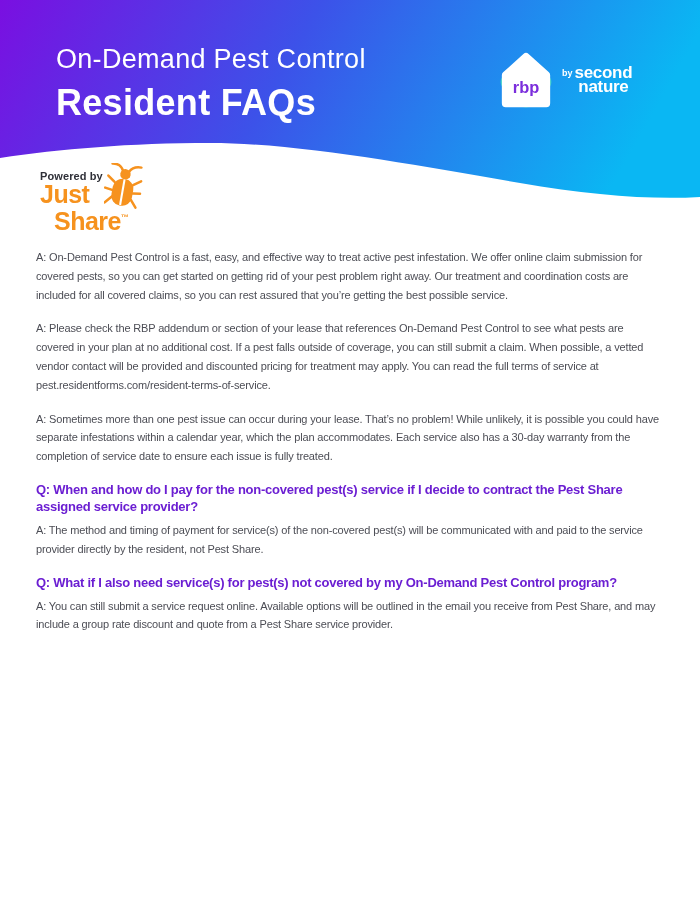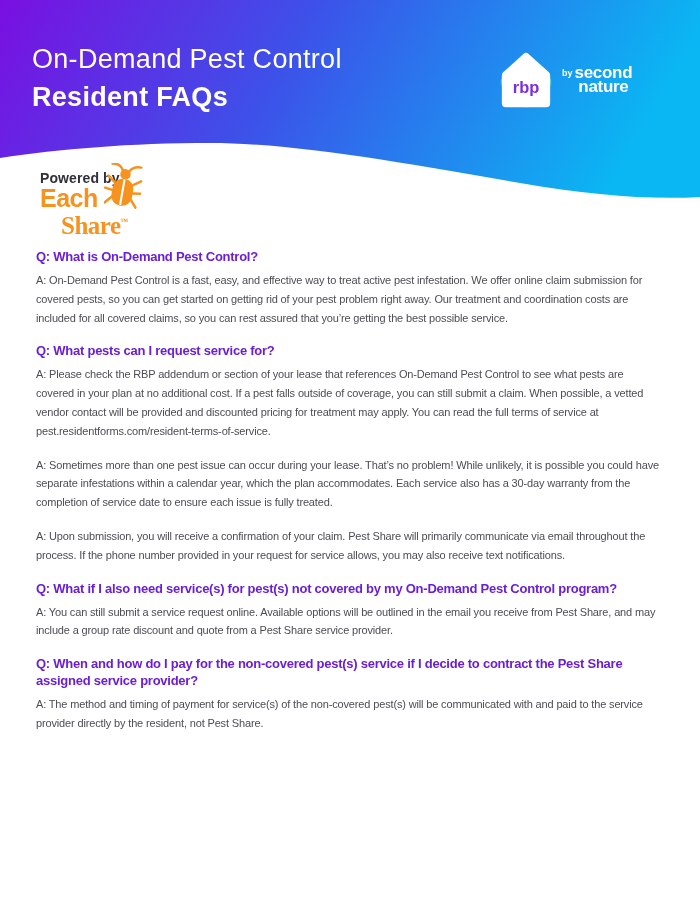--- a/index.html
+++ b/index.html
@@ -10,34 +10,34 @@
   *{margin:0;padding:0;box-sizing:border-box;}
   html,body{width:700px;}
   body{
     height:906px;overflow:hidden;background:#ffffff;
     font-family:"Liberation Sans","DejaVu Sans",sans-serif;
     position:relative;
   }
   
   .header{position:relative;width:700px;height:210px;}
   .header-bg{position:absolute;left:0;top:0;width:700px;height:210px;display:block;}
-  .titles{position:absolute;left:32px;top:44px;color:#ffffff;}
+  .titles{position:absolute;left:56px;top:44px;color:#ffffff;}
   .title-1{font-size:27px;font-weight:500;letter-spacing:.3px;}
-  .title-2{font-size:27px;font-weight:700;letter-spacing:.3px;margin-top:7px;}
+  .title-2{font-size:36px;font-weight:700;letter-spacing:.3px;margin-top:7px;}
   .brand{position:absolute;left:497px;top:50px;display:flex;align-items:flex-start;}
   .rbp-mark{width:58px;height:64px;display:block;}
   .sn-block{display:flex;margin-top:16px;margin-left:7px;color:#ffffff;}
   .sn-by{font-size:9px;font-weight:600;margin-top:2px;margin-right:2px;}
   .sn-words{font-size:17px;font-weight:700;line-height:14px;letter-spacing:-.3px;text-align:center;}
   .sn-line2{}
   
   .powered{position:absolute;left:40px;top:170px;width:150px;height:72px;}
-  .pb-label{font-size:14px;font-weight:600;color:var(--label-dark);letter-spacing:.1px;}
+  .pb-label{font-size:11px;font-weight:600;color:var(--label-dark);letter-spacing:.1px;}
   .ps-words{color:var(--orange);font-weight:700;font-size:25px;line-height:24px;letter-spacing:-.5px;}
-  .ps-line2{margin-left:21px;font-family:Liberation Serif, serif;}
+  .ps-line2{margin-left:14px;}
   .ps-tm{font-size:8px;vertical-align:10px;letter-spacing:0;}
   .bug{position:absolute;left:64px;top:-7px;width:42px;height:52px;}
   
   .main{padding:38px 36px 0 36px;}
   .faq-item{margin-bottom:15px;}
   .faq-q{
     color:var(--q-purple);font-size:13px;font-weight:700;
     letter-spacing:-.25px;line-height:17px;margin-bottom:6px;
   }
   .faq-a{
@@ -76,21 +76,21 @@
       <div class="sn-words">
         <div>second</div>
         <div class="sn-line2">nature</div>
       </div>
     </div>
   </div>
 
   <div class="powered">
     <div class="pb-label">Powered by</div>
     <div class="ps-words">
-      <div>Each</div>
+      <div>Just</div>
       <div class="ps-line2"><span>Share</span><span class="ps-tm">™</span></div>
     </div>
     <svg class="bug" viewBox="0 0 40 50" aria-hidden="true">
       <g transform="rotate(10 20 25)" style="stroke:var(--orange)" fill="none" stroke-width="2.4" stroke-linecap="round">
         <path d="M15,8 C13,4 9,2 4,3"></path>
         <path d="M21,8 C23,4 27,2 32,2"></path>
         <path d="M9,20 L2,15"></path>
         <path d="M8,28 L1,27"></path>
         <path d="M9,34 L3,41"></path>
         <path d="M27,20 L34,15"></path>
@@ -103,35 +103,32 @@
       </g>
       <g transform="rotate(10 20 25)" stroke="#ffffff" stroke-width="2">
         <line x1="18" y1="16" x2="18" y2="41"></line>
       </g>
     </svg>
   </div>
 </div>
 
 <div class="main">
   <div class="faq-item">
-    <div class="faq-q">Q: What is On-Demand Pest Control?</div>
     <div class="faq-a">A: On-Demand Pest Control is a fast, easy, and effective way to treat active pest infestation. We offer online claim submission for covered pests, so you can get started on getting rid of your pest problem right away. Our treatment and coordination costs are included for all covered claims, so you can rest assured that you’re getting the best possible service.</div>
   </div>
   <div class="faq-item">
-    <div class="faq-q">Q: What pests can I request service for?</div>
     <div class="faq-a">A: Please check the RBP addendum or section of your lease that references On-Demand Pest Control to see what pests are covered in your plan at no additional cost. If a pest falls outside of coverage, you can still submit a claim. When possible, a vetted vendor contact will be provided and discounted pricing for treatment may apply. You can read the full terms of service at pest.residentforms.com/resident-terms-of-service.</div>
   </div>
   <div class="faq-item">
     <div class="faq-a">A: Sometimes more than one pest issue can occur during your lease. That’s no problem! While unlikely, it is possible you could have separate infestations within a calendar year, which the plan accommodates. Each service also has a 30-day warranty from the completion of service date to ensure each issue is fully treated.</div>
   </div>
   <div class="faq-item">
-    <div class="faq-a">A: Upon submission, you will receive a confirmation of your claim. Pest Share will primarily communicate via email throughout the process. If the phone number provided in your request for service allows, you may also receive text notifications.</div>
+  </div>
+  <div class="faq-item">
+    <div class="faq-q">Q: When and how do I pay for the non-covered pest(s) service if I decide to contract the Pest Share assigned service provider?</div>
+    <div class="faq-a">A: The method and timing of payment for service(s) of the non-covered pest(s) will be communicated with and paid to the service provider directly by the resident, not Pest Share.</div>
   </div>
   <div class="faq-item">
     <div class="faq-q">Q: What if I also need service(s) for pest(s) not covered by my On-Demand Pest Control program?</div>
     <div class="faq-a">A: You can still submit a service request online. Available options will be outlined in the email you receive from Pest Share, and may include a group rate discount and quote from a Pest Share service provider.</div>
   </div>
-  <div class="faq-item">
-    <div class="faq-q">Q: When and how do I pay for the non-covered pest(s) service if I decide to contract the Pest Share assigned service provider?</div>
-    <div class="faq-a">A: The method and timing of payment for service(s) of the non-covered pest(s) will be communicated with and paid to the service provider directly by the resident, not Pest Share.</div>
-  </div>
 
 </div>
 
 </body></html>

